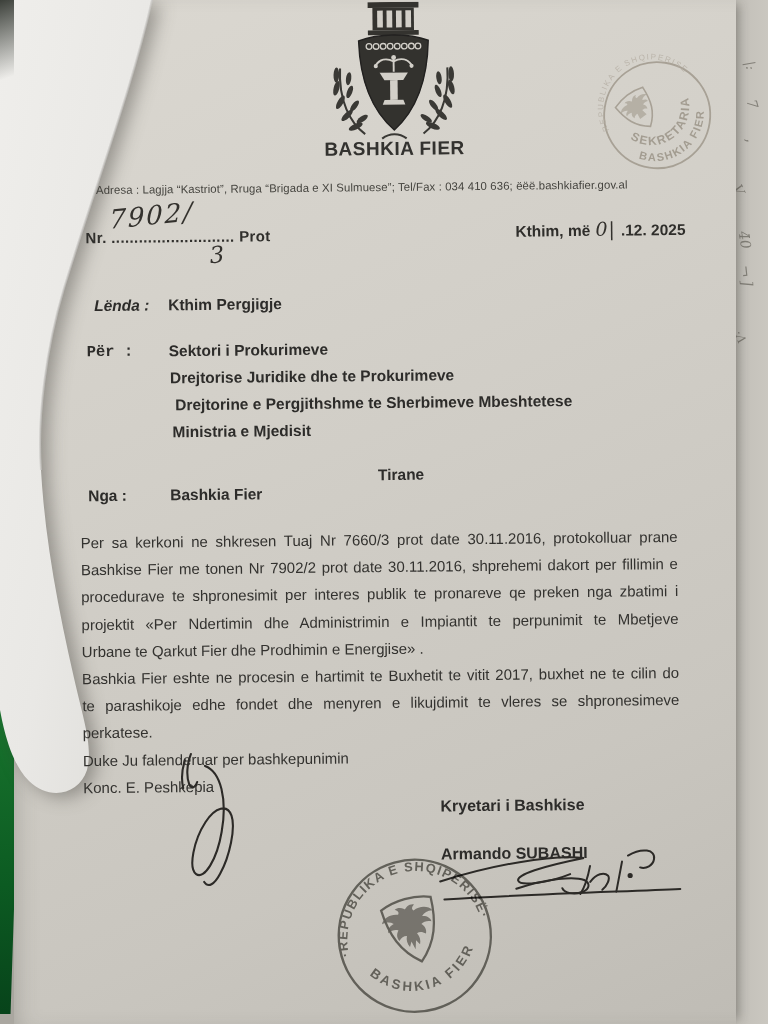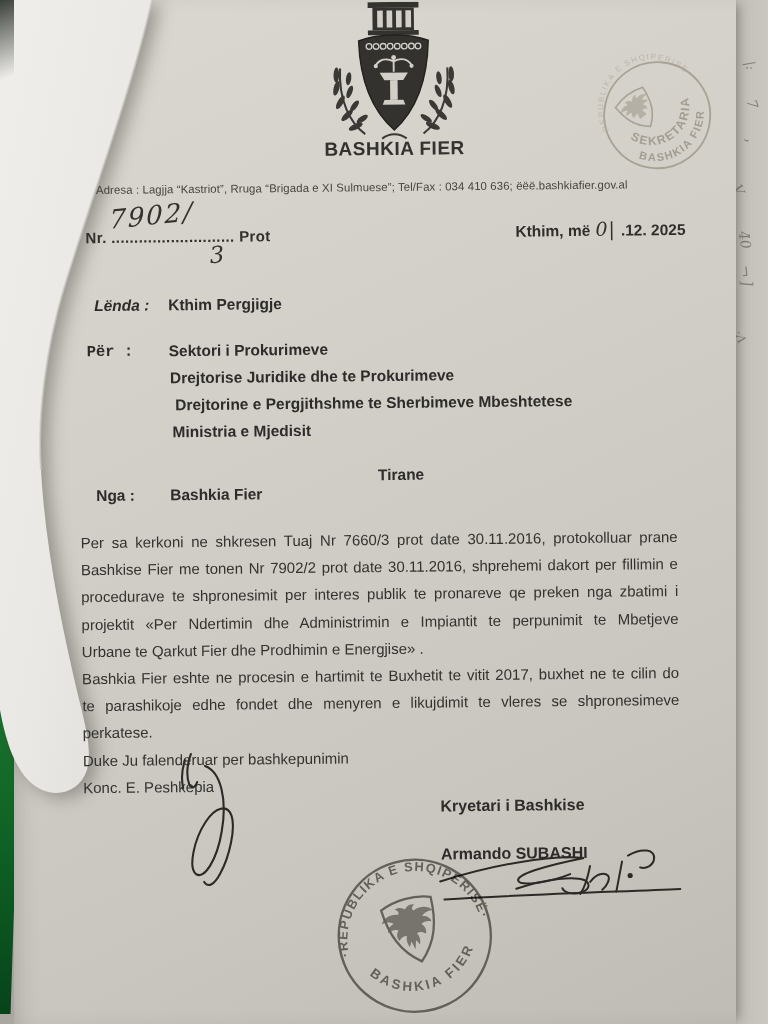--- a/index.html
+++ b/index.html
@@ -159,21 +159,21 @@
     <div class="abs fld" style="left:96px;top:294px;font-style:italic;">Lënda :</div>
     <div class="abs fld" style="left:170px;top:294px;">Kthim Pergjigje</div>
 
     <div class="abs fld" style="left:88px;top:340px;font-family:Liberation Mono, monospace;">Për :</div>
     <div class="abs fld" style="left:170px;top:340px;">Sektori i Prokurimeve</div>
     <div class="abs fld" style="left:171px;top:367px;">Drejtorise Juridike dhe te Prokurimeve</div>
     <div class="abs fld" style="left:176px;top:394px;">Drejtorine e Pergjithshme te Sherbimeve Mbeshtetese</div>
     <div class="abs fld" style="left:173px;top:421px;">Ministria e Mjedisit</div>
     <div class="abs fld" style="left:362px;top:466px;margin-left:16px;">Tirane</div>
 
-    <div class="abs fld" style="left:88px;top:484px;margin-left:8px;">Nga :</div>
+    <div class="abs fld" style="left:88px;top:484px;">Nga :</div>
     <div class="abs fld" style="left:170px;top:484px;">Bashkia Fier</div>
 
     <div class="abs body-block" style="left:80px;top:526px;">
       <div class="bl jl">Per sa kerkoni ne shkresen Tuaj Nr 7660/3 prot date 30.11.2016, protokolluar prane</div>
       <div class="bl jl">Bashkise Fier me tonen Nr 7902/2 prot date 30.11.2016, shprehemi dakort per fillimin e</div>
       <div class="bl jl">procedurave te shpronesimit per interes publik te pronareve qe preken nga zbatimi i</div>
       <div class="bl jl">projektit «Per Ndertimin dhe Administrimin e Impiantit te perpunimit te Mbetjeve</div>
       <div class="bl">Urbane te Qarkut Fier dhe Prodhimin e Energjise» .</div>
       <div class="bl jl">Bashkia Fier eshte ne procesin e hartimit te Buxhetit te vitit 2017, buxhet ne te cilin do</div>
       <div class="bl jl">te parashikoje edhe fondet dhe menyren e likujdimit te vleres se shpronesimeve</div>

